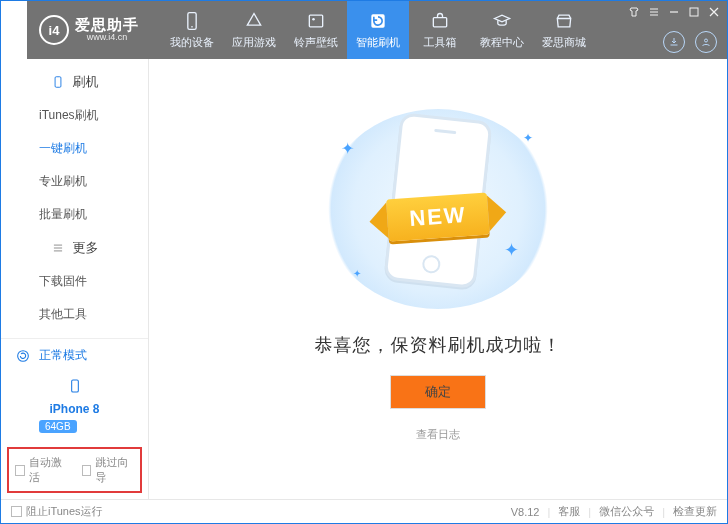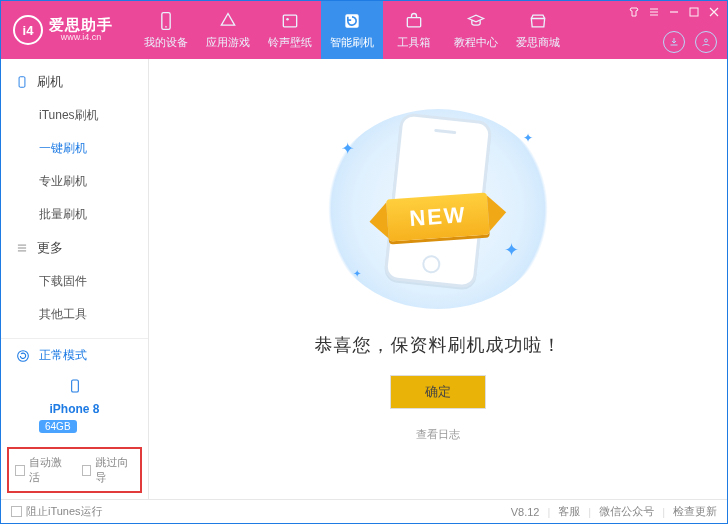--- a/index.html
+++ b/index.html
@@ -1,39 +1,39 @@
 <!DOCTYPE html>
 <html><head>
 <meta charset="utf-8">
 <style>
   * { margin: 0; padding: 0; box-sizing: border-box; }
   body { font-family: "Microsoft YaHei", Arial, sans-serif; font-size: 12px; color: #333; background: #fff; width: 728px; height: 524px; overflow: hidden; }
   .window { width: 728px; height: 524px; border: 1px solid #1e7be4; display: flex; flex-direction: column; }
-  .titlebar { background: #ec4899; height: 58px; display: flex; align-items: center; color: #fff; position: relative; }
+  .titlebar { background: #737373; height: 58px; display: flex; align-items: center; color: #fff; position: relative; margin-left: 26px; }
   .logo-wrap { display: flex; align-items: center; padding: 0 12px; gap: 6px; }
   .logo-circle { width: 30px; height: 30px; border: 2px solid #fff; border-radius: 50%; display: flex; align-items: center; justify-content: center; font-weight: bold; font-size: 13px; color: #fff; }
   .logo-text { display: flex; flex-direction: column; line-height: 1.1; align-items: center; }
   .logo-text .brand { font-size: 15px; font-weight: bold; letter-spacing: 1px; }
   .logo-text .site { font-size: 9px; opacity: .85; }
   .topnav { display: flex; height: 100%; margin-left: 10px; }
   .topnav-item { width: 62px; display: flex; flex-direction: column; align-items: center; justify-content: center; gap: 4px; cursor: pointer; color: #eaf2fd; }
   .topnav-item.active { background: #3a90ed; color: #fff; }
   .topnav-item .ti-label { font-size: 11px; }
   .topnav-item svg { width: 20px; height: 20px; }
   .titlebar-right { position: absolute; right: 6px; top: 4px; display: flex; gap: 6px; align-items: center; }
   .win-btn { width: 14px; height: 14px; display: inline-flex; align-items: center; justify-content: center; cursor: pointer; opacity: .9; }
   .win-btn svg { width: 10px; height: 10px; }
   .titlebar-right2 { position: absolute; right: 10px; bottom: 6px; display: flex; gap: 10px; }
   .circle-btn { width: 22px; height: 22px; border: 1.5px solid #b9d7f8; border-radius: 50%; display: flex; align-items: center; justify-content: center; cursor: pointer; }
   .circle-btn svg { width: 12px; height: 12px; stroke: #b9d7f8; fill: none; stroke-width: 2; }
 
   .body { flex: 1; display: flex; min-height: 0; }
   .sidebar { width: 148px; border-right: 1px solid #e7e7e7; display: flex; flex-direction: column; background: #fff; }
   .side-scroll { flex: 1; overflow: hidden; padding-top: 6px; }
-  .side-group-title { display: flex; align-items: center; gap: 8px; padding: 8px 14px; font-size: 13px; color: #444; }
+  .side-group-title { display: flex; align-items: center; gap: 8px; padding: 8px 14px; font-size: 13px; color: #444; justify-content: center; }
   .side-group-title svg { width: 14px; height: 14px; }
   .side-item { padding: 8px 14px 8px 38px; font-size: 12px; color: #555; cursor: pointer; }
   .side-item.active { color: #1e7be4; }
   .side-bottom { border-top: 1px solid #eee; }
   .mode-row { display: flex; align-items: center; gap: 8px; padding: 8px 14px; font-size: 12px; color: #1e7be4; cursor: pointer; }
   .mode-row svg { width: 16px; height: 16px; }
   .device-row { padding: 6px 14px 10px 14px; }
   .device-row .dev { display: flex; align-items: center; gap: 8px; color: #1e7be4; font-weight: bold; font-size: 12px; flex-direction: column; }
   .device-row .cap { margin-left: 24px; margin-top: 4px; display: inline-block; background: #4aa3ff; color: #fff; font-size: 10px; padding: 1px 6px; border-radius: 3px; }
   .checkbox-area { border: 2px solid #e13b3b; margin: 4px 6px 6px 6px; padding: 6px 6px; display: flex; gap: 14px; align-items: center; }
@@ -46,21 +46,21 @@
   .sparkle { position: absolute; color: #4aa3ff; font-size: 16px; }
   .phone { position: absolute; left: 50%; top: 50%; transform: translate(-50%,-55%) rotate(6deg); width: 92px; height: 168px; background: #fff; border: 3px solid #d9e6f2; border-radius: 14px; box-shadow: 0 2px 0 #cfe0ef; }
   .phone::before { content: ""; position: absolute; left: 50%; top: 10px; transform: translateX(-50%); width: 22px; height: 3px; background: #d9e6f2; border-radius: 2px; }
   .phone::after { content: ""; position: absolute; left: 50%; bottom: 8px; transform: translateX(-50%); width: 14px; height: 14px; border: 2px solid #d9e6f2; border-radius: 50%; }
   .ribbon { position: absolute; left: 50%; top: 54%; transform: translate(-50%,-50%) rotate(-4deg); background: linear-gradient(#ffcf3d,#f7b21f); color: #fff; font-weight: 800; letter-spacing: 2px; font-size: 22px; padding: 8px 22px; border-radius: 4px; box-shadow: 0 3px 0 #d98f0b; }
   .ribbon::before, .ribbon::after { content: ""; position: absolute; top: 50%; width: 0; height: 0; border: 18px solid transparent; }
   .ribbon::before { right: 100%; border-right-color: #f0a816; transform: translateY(-50%); }
   .ribbon::after { left: 100%; border-left-color: #f0a816; transform: translateY(-50%); }
 
   .success-text { margin-top: 24px; font-size: 18px; color: #333; letter-spacing: 1px; }
-  .ok-btn { margin-top: 18px; border: 1px solid #ddd; background: #eab308; padding: 7px 34px; font-size: 13px; color: #444; cursor: pointer; }
+  .ok-btn { margin-top: 18px; border: 1px solid #ddd; background: #f97316; padding: 7px 34px; font-size: 13px; color: #444; cursor: pointer; }
   .view-log { margin-top: 18px; font-size: 11px; color: #999; cursor: pointer; }
 
   .statusbar { height: 24px; border-top: 1px solid #e7e7e7; display: flex; align-items: center; font-size: 11px; color: #888; padding: 0 10px; gap: 8px; }
   .statusbar .left { display: flex; align-items: center; gap: 6px; }
   .statusbar .right { margin-left: auto; display: flex; align-items: center; gap: 8px; }
   .statusbar .sep { color: #ddd; }
   .statusbar .link { cursor: pointer; }
   .statusbar .box { width: 11px; height: 11px; border: 1px solid #bbb; display: inline-block; }
 </style>
 </head>

